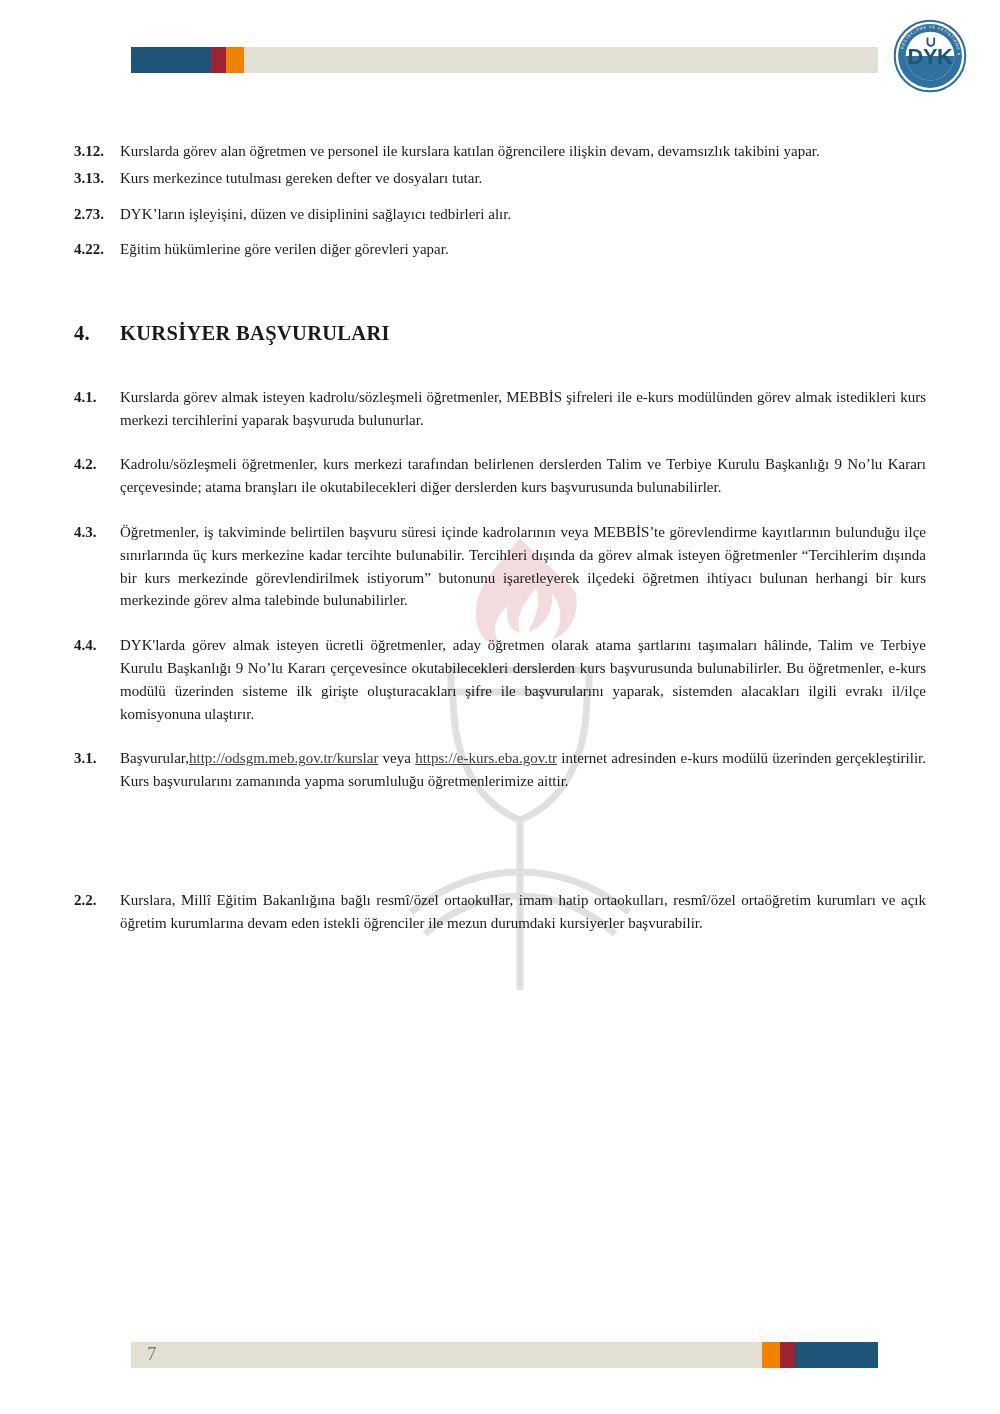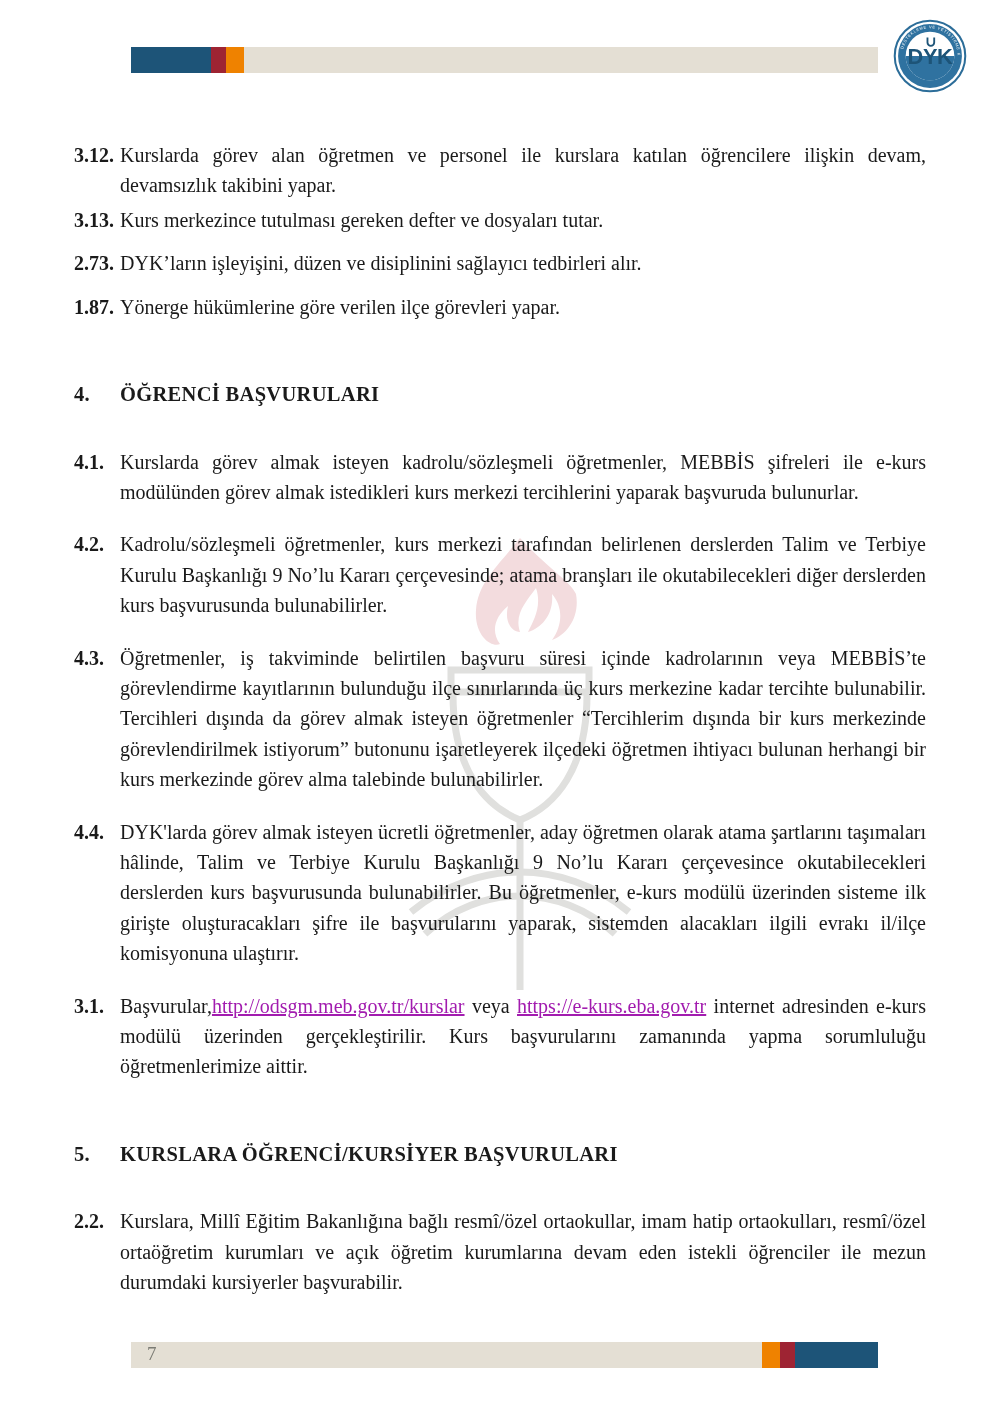--- a/index.html
+++ b/index.html
@@ -69,21 +69,21 @@
   .content {
     position: absolute;
     left: 74px;
     top: 140px;
     width: 852px;
     z-index: 2;
   }
 
   p.para {
     margin: 0 0 0 0;
-    font-size: 20px;
+    font-size: 15px;
     line-height: 1.52;
     text-align: justify;
     text-justify: inter-word;
     text-indent: 0;
     padding-left: 46px;
   }
   p.para .num {
     font-weight: bold;
     display: inline-block;
     width: 46px;
@@ -106,21 +106,21 @@
     line-height: 1.4;
   }
   h2.section .snum {
     display: inline-block;
     width: 46px;
     margin-left: -46px;
     font-weight: bold;
   }
 
   a.link {
-    color: #a21caf;
+    color: #404040;
     text-decoration: underline;
   }
 
   
   .footer {
     position: absolute;
     left: 0;
     bottom: 0;
     width: 1000px;
     height: 90px;
@@ -204,25 +204,25 @@
     <div class="gap-xs"></div>
 
     <p class="para"><span class="num">3.13.</span><span>Kurs merkezince tutulması gereken defter ve dosyaları tutar.</span></p>
 
     <div class="gap-sm"></div>
 
     <p class="para"><span class="num">2.73.</span><span>DYK’ların işleyişini, düzen ve disiplinini sağlayıcı tedbirleri alır.</span></p>
 
     <div class="gap-sm"></div>
 
-    <p class="para"><span class="num">1.87.</span><span>Yönerge hükümlerine göre verilen ilçe görevleri yapar.</span></p>
+    <p class="para"><span class="num">4.22.</span><span>Eğitim hükümlerine göre verilen diğer görevleri yapar.</span></p>
 
     <div class="gap-xl"></div>
 
-    <h2 class="section"><span class="snum">4.</span><span>ÖĞRENCİ BAŞVURULARI</span></h2>
+    <h2 class="section"><span class="snum">4.</span><span>KURSİYER BAŞVURULARI</span></h2>
 
     <div class="gap-lg"></div>
 
     <p class="para"><span class="num">4.1.</span><span>Kurslarda görev almak isteyen kadrolu/sözleşmeli öğretmenler, MEBBİS şifreleri ile e-kurs modülünden görev almak istedikleri kurs merkezi tercihlerini yaparak başvuruda bulunurlar.</span></p>
 
     <div class="gap-md"></div>
 
     <p class="para"><span class="num">4.2.</span><span>Kadrolu/sözleşmeli öğretmenler, kurs merkezi tarafından belirlenen derslerden Talim ve Terbiye Kurulu Başkanlığı 9 No’lu Kararı çerçevesinde; atama branşları ile okutabilecekleri diğer derslerden kurs başvurusunda bulunabilirler.</span></p>
 
     <div class="gap-md"></div>
@@ -232,21 +232,20 @@
     <div class="gap-md"></div>
 
     <p class="para"><span class="num">4.4.</span><span>DYK'larda görev almak isteyen ücretli öğretmenler, aday öğretmen olarak atama şartlarını taşımaları hâlinde, Talim ve Terbiye Kurulu Başkanlığı 9 No’lu Kararı çerçevesince okutabilecekleri derslerden kurs başvurusunda bulunabilirler. Bu öğretmenler, e-kurs modülü üzerinden sisteme ilk girişte oluşturacakları şifre ile başvurularını yaparak, sistemden alacakları ilgili evrakı il/ilçe komisyonuna ulaştırır.</span></p>
 
     <div class="gap-md"></div>
 
     <p class="para"><span class="num">3.1.</span><span>Başvurular,</span><a class="link" href="#">http://odsgm.meb.gov.tr/kurslar</a><span> veya </span><a class="link" href="#">https://e-kurs.eba.gov.tr</a><span> internet adresinden e-kurs modülü üzerinden gerçekleştirilir. Kurs başvurularını zamanında yapma sorumluluğu öğretmenlerimize aittir.</span></p>
 
     <div class="gap-xl"></div>
 
-    <h2 class="section"><span class="snum">5.</span><span>KURSLARA ÖĞRENCİ/KURSİYER BAŞVURULARI</span></h2>
 
     <div class="gap-lg"></div>
 
     <p class="para"><span class="num">2.2.</span><span>Kurslara, Millî Eğitim Bakanlığına bağlı resmî/özel ortaokullar, imam hatip ortaokulları, resmî/özel ortaöğretim kurumları ve açık öğretim kurumlarına devam eden istekli öğrenciler ile mezun durumdaki kursiyerler başvurabilir.</span></p>
 
     <div class="gap-md"></div>
 
 
   </div>
 

